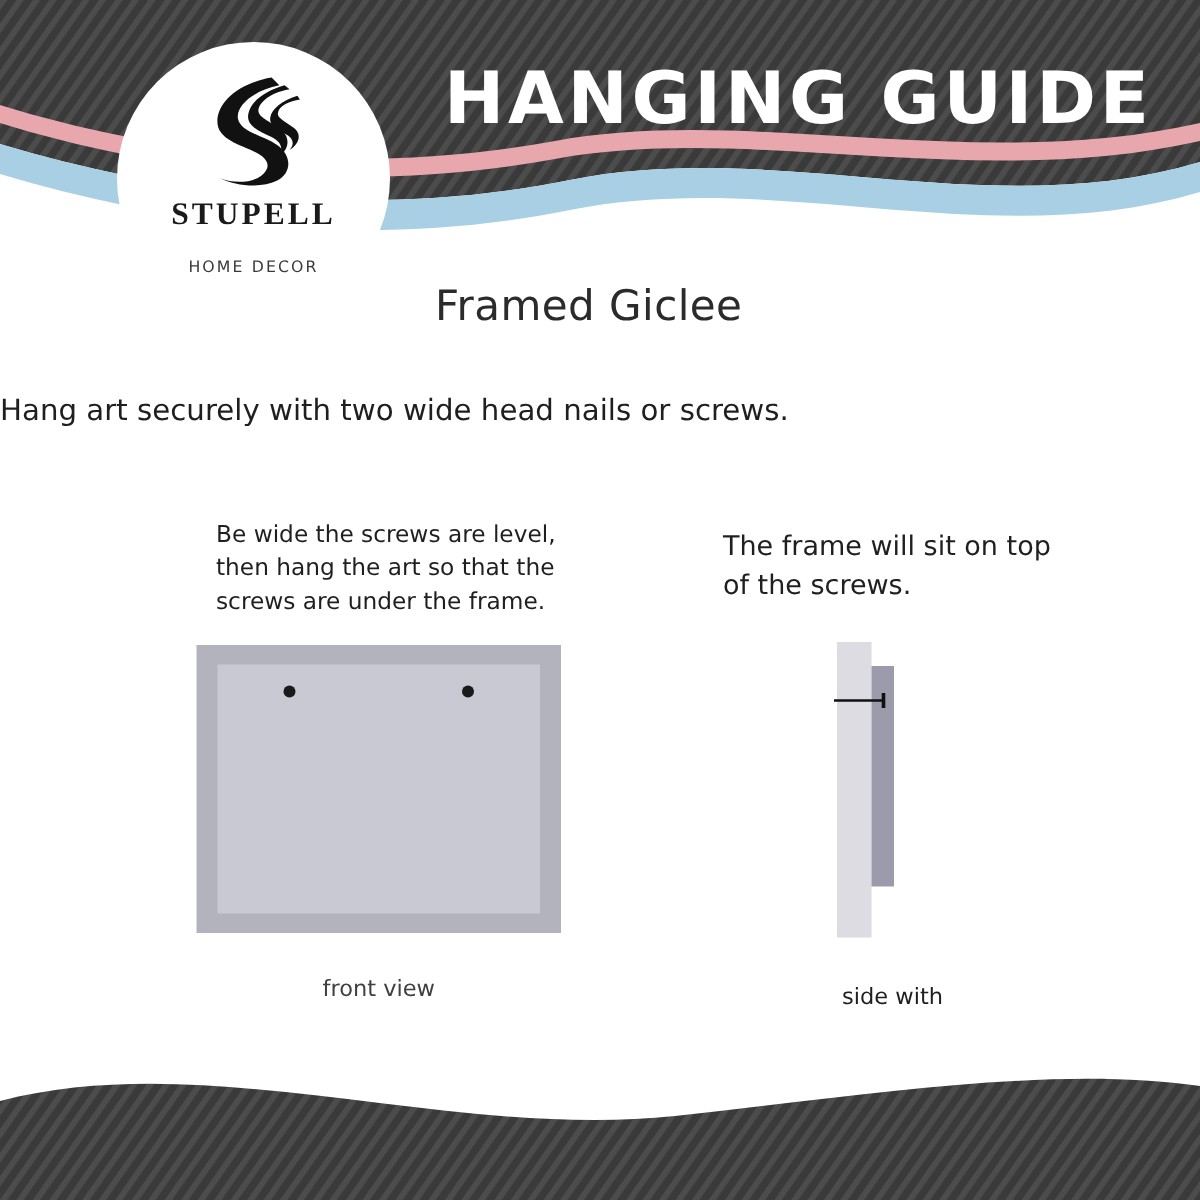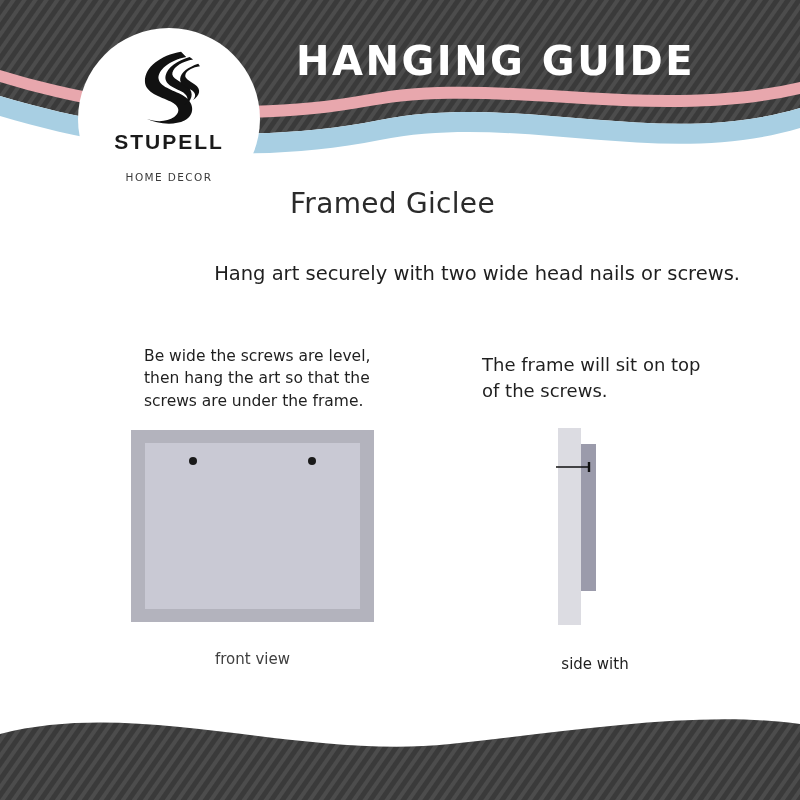--- a/index.html
+++ b/index.html
@@ -54,42 +54,42 @@
     padding-top: 16px;
     box-sizing: border-box;
     z-index: 5;
   }
   .logo-mark {
     width: 86px;
     height: 78px;
     margin-top: 4px;
   }
   .logo-name {
-    font-family: Liberation Sans, sans-serif;
+    font-family: Liberation Serif, serif;
     font-size: 21px;
     font-weight: bold;
     letter-spacing: 2px;
     color: #1a1a1a;
     margin-top: 4px;
   }
   .logo-sub {
     font-family: "DejaVu Sans", sans-serif;
     font-size: 10.5px;
     letter-spacing: 1.4px;
     color: #3a3a3a;
     margin-top: 17px;
   }
 
   
   .header-title {
     position: absolute;
     left: 296px;
     top: 38px;
     font-family: "DejaVu Sans", sans-serif;
-    font-size: 40px;
+    font-size: 48px;
     font-weight: bold;
     letter-spacing: 2.5px;
     color: #ffffff;
     z-index: 6;
   }
 
   
   .product-title {
     position: absolute;
     left: 290px;
@@ -98,21 +98,21 @@
     font-size: 28px;
     color: #2b2b2b;
     letter-spacing: 0.3px;
   }
 
   .instruction {
     position: absolute;
     left: 0;
     top: 262px;
     width: 740px;
-    text-align: right;
+    text-align: left;
     font-family: "DejaVu Sans", sans-serif;
     font-size: 19.5px;
     color: #1f1f1f;
   }
 
   
   .caption-left {
     position: absolute;
     left: 144px;
     top: 345px;

